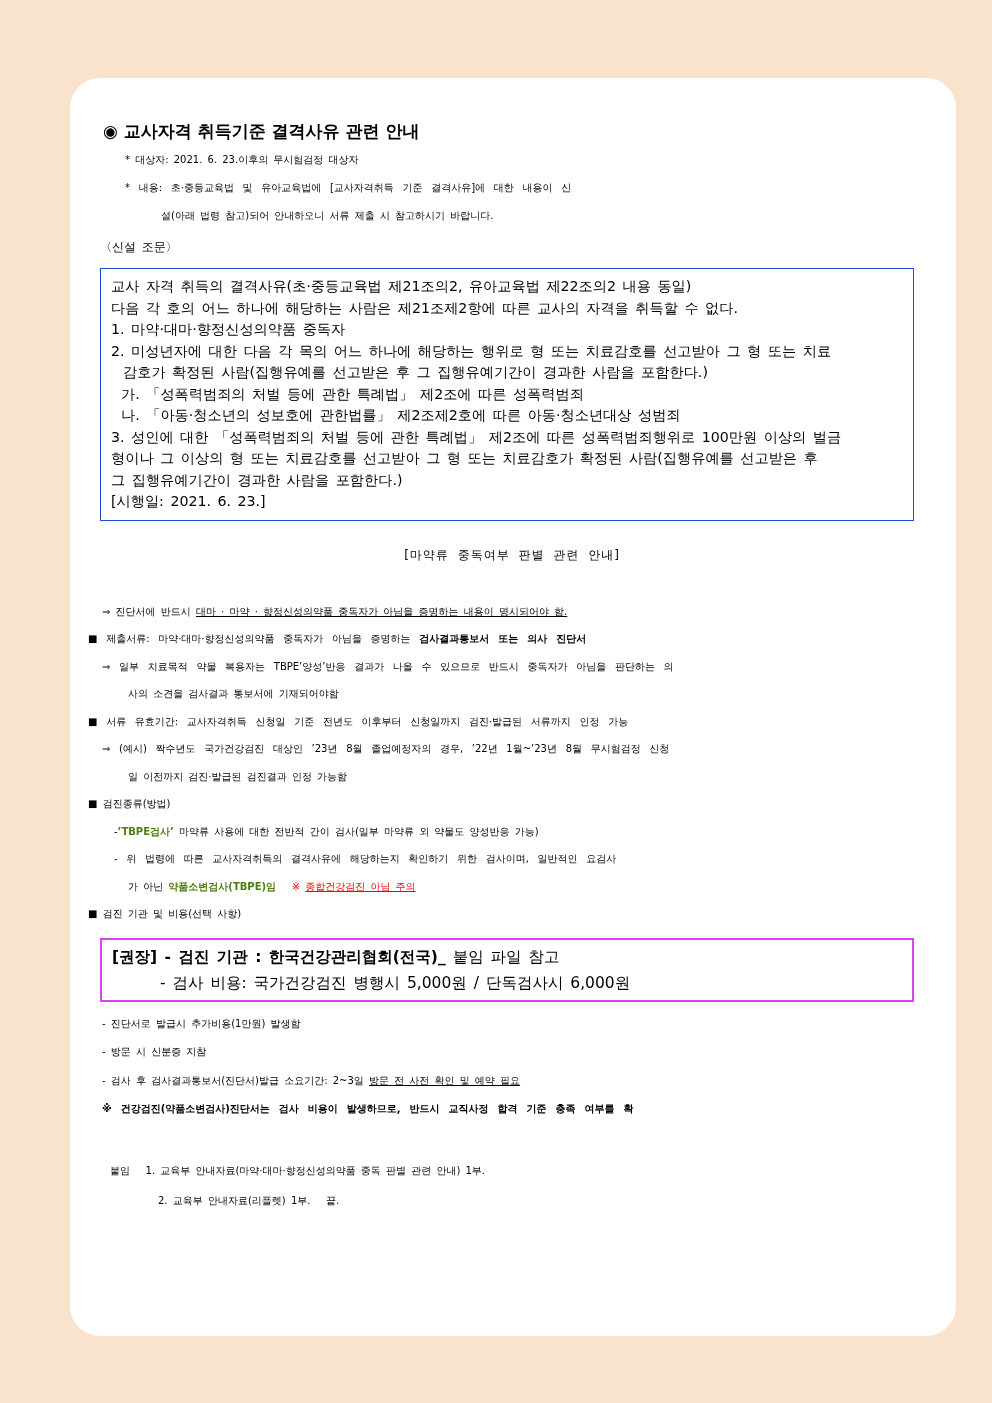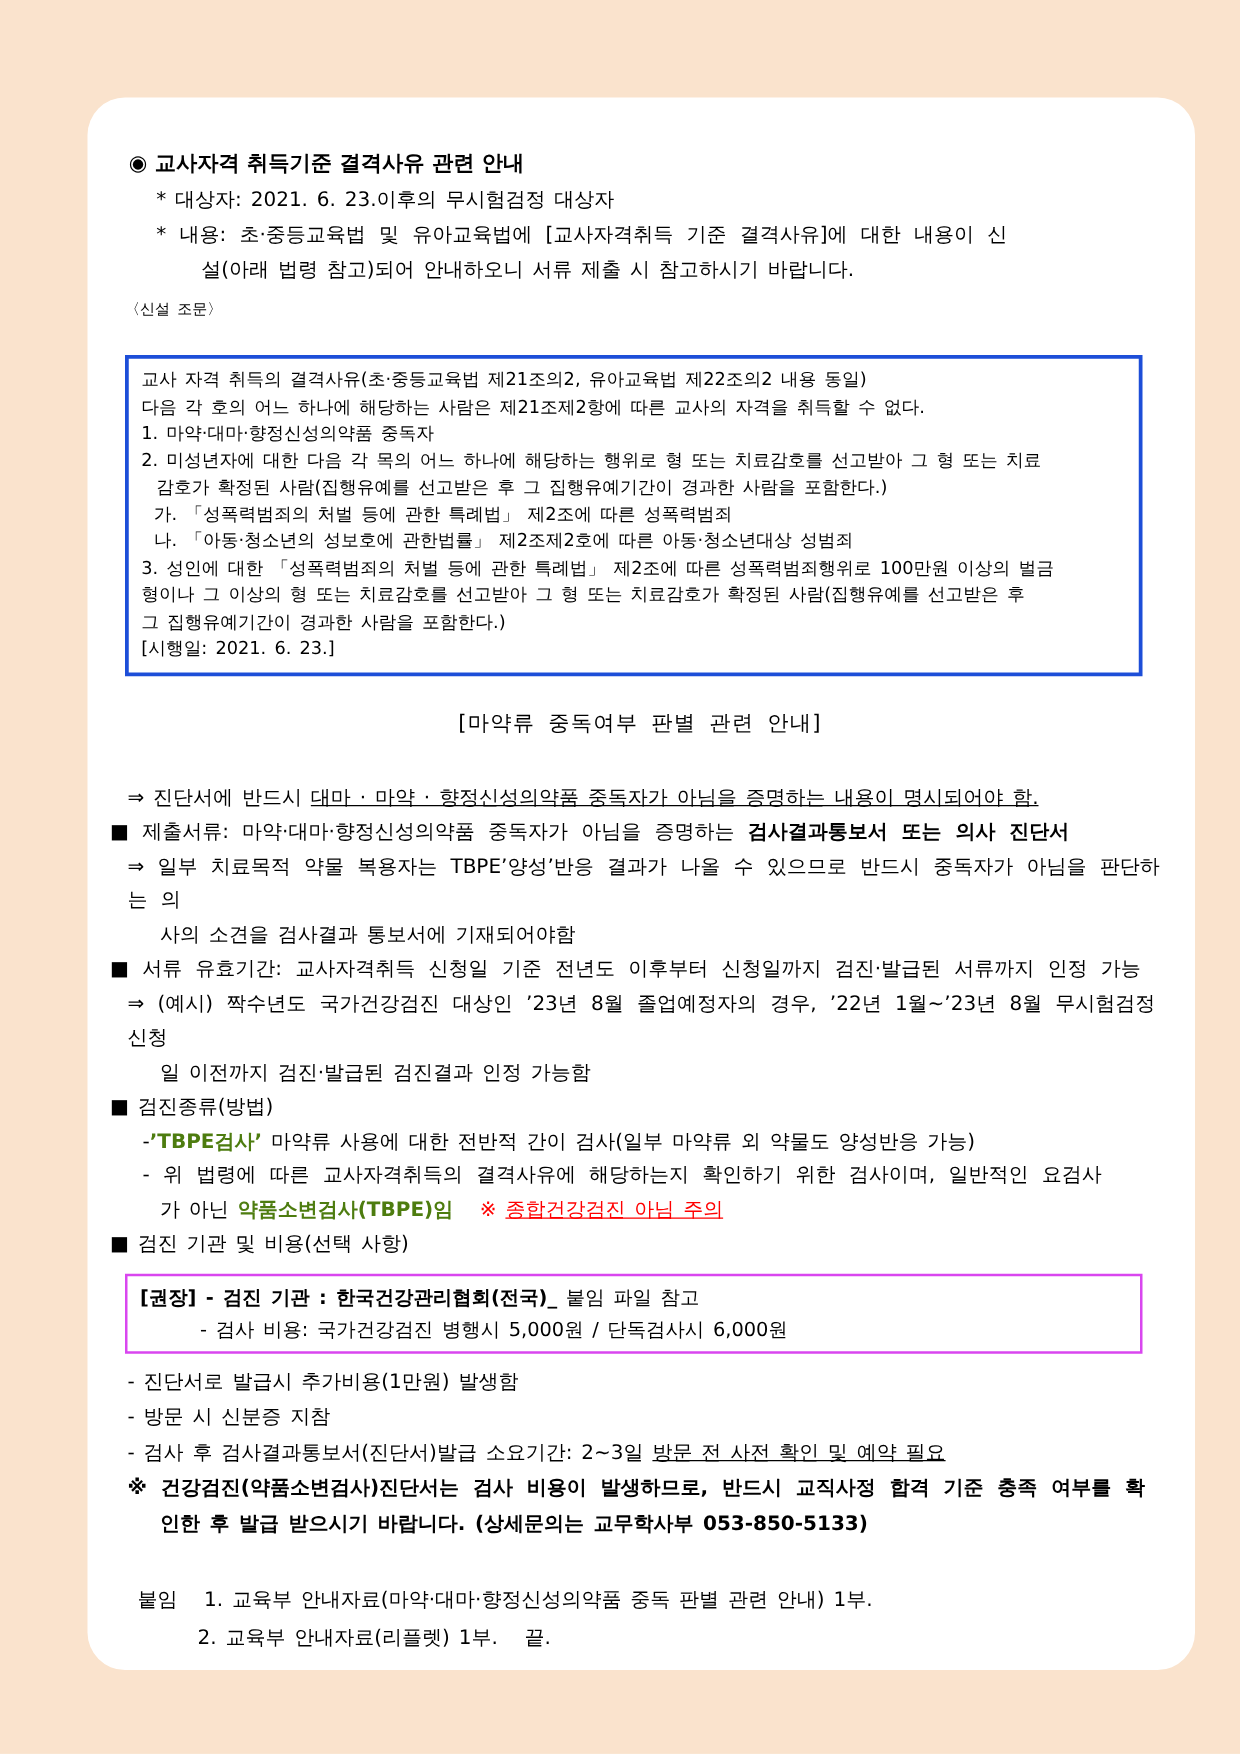--- a/index.html
+++ b/index.html
@@ -17,47 +17,47 @@
     position:absolute;
     left:70px;top:78px;
     width:886px;height:1258px;
     background:#ffffff;
     border-radius:30px;
     box-sizing:border-box;
     padding:38px 20px 0 18px;
     color:#000;
   }
   .line{
-    font-size:16px;
+    font-size:10px;
     line-height:28px;
     color:#000;
     word-spacing:2px;
     white-space:pre-wrap;
   }
   .st{word-spacing:5.5px;}
   .b{font-weight:bold;}
   .bl{color:#4d7c0f;}
   .r{color:#ff0000;}
   .u{text-decoration:underline;}
   .header-block{margin-left:15px;}
   .header-block .hdr-title{font-size:17px;line-height:30px;}
   .subtitle{margin-left:12px;font-size:12px;line-height:30px;margin-top:2px;}
   .law-box{
-    border:3px solid #1d4ed8;
-    margin:22px 22px 0 12px;
+    border:1px solid #1d4ed8;
+    margin:6px 22px 0 12px;
     padding:7px 10px;
   }
   .law-box .line{
     font-size:14.2px;
     line-height:21.5px;
     word-spacing:2px;
   }
   .center-title{
     text-align:center;
-    font-size:17px;
+    font-size:12px;
     letter-spacing:1px;
     word-spacing:4px;
     margin:26px 0 34px 0;
     color:#000;
   }
   .bullets{margin-top:0;}
   .bullets .line{line-height:27.5px;}
   .cost-box{
     border:2px solid #d946ef;
     margin:10px 22px 0 12px;
@@ -121,21 +121,20 @@
         <div class="line"><span class="b">[권장] - 검진 기관 : 한국건강관리협회(전국)_</span><span> 붙임 파일 참고</span></div>
         <div class="line" style="padding-left: 48px;"><span>- 검사 비용: 국가건강검진 병행시 5,000원 / 단독검사시 6,000원</span></div>
       </div>
 
 
     <div class="notes">
         <div class="line" style="padding-left: 14px;"><span>- 진단서로 발급시 추가비용(1만원) 발생함</span></div>
         <div class="line" style="padding-left: 14px;"><span>- 방문 시 신분증 지참</span></div>
         <div class="line" style="padding-left: 14px;"><span>- 검사 후 검사결과통보서(진단서)발급 소요기간: 2~3일 </span><span class="u">방문 전 사전 확인 및 예약 필요</span></div>
         <div class="line st" style="padding-left: 14px;"><span class="b">※ 건강검진(약품소변검사)진단서는 검사 비용이 발생하므로, 반드시 교직사정 합격 기준 충족 여부를 확</span></div>
-        <div class="line" style="padding-left: 40px;"><span class="b">인한 후 발급 받으시기 바랍니다. (상세문의는 교무학사부 053-850-5133)</span></div>
       </div>
 
     <div class="attachments">
         <div class="line" style="padding-left: 14px;"><span>붙임   1. 교육부 안내자료(마약·대마·향정신성의약품 중독 판별 관련 안내) 1부.</span></div>
         <div class="line" style="padding-left: 62px;"><span>2. 교육부 안내자료(리플렛) 1부.   끝.</span></div>
       </div>
 
   </div>
 </div>
 

